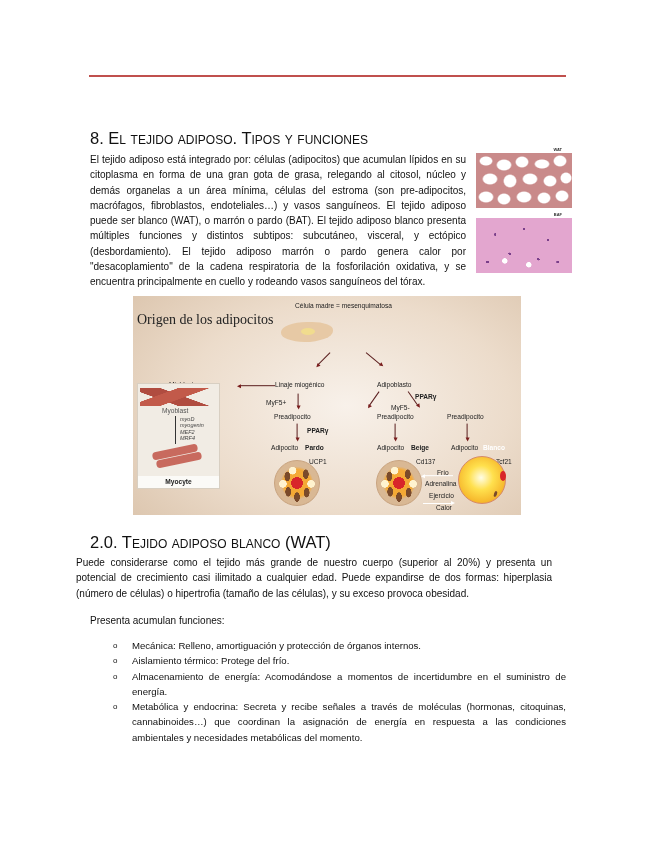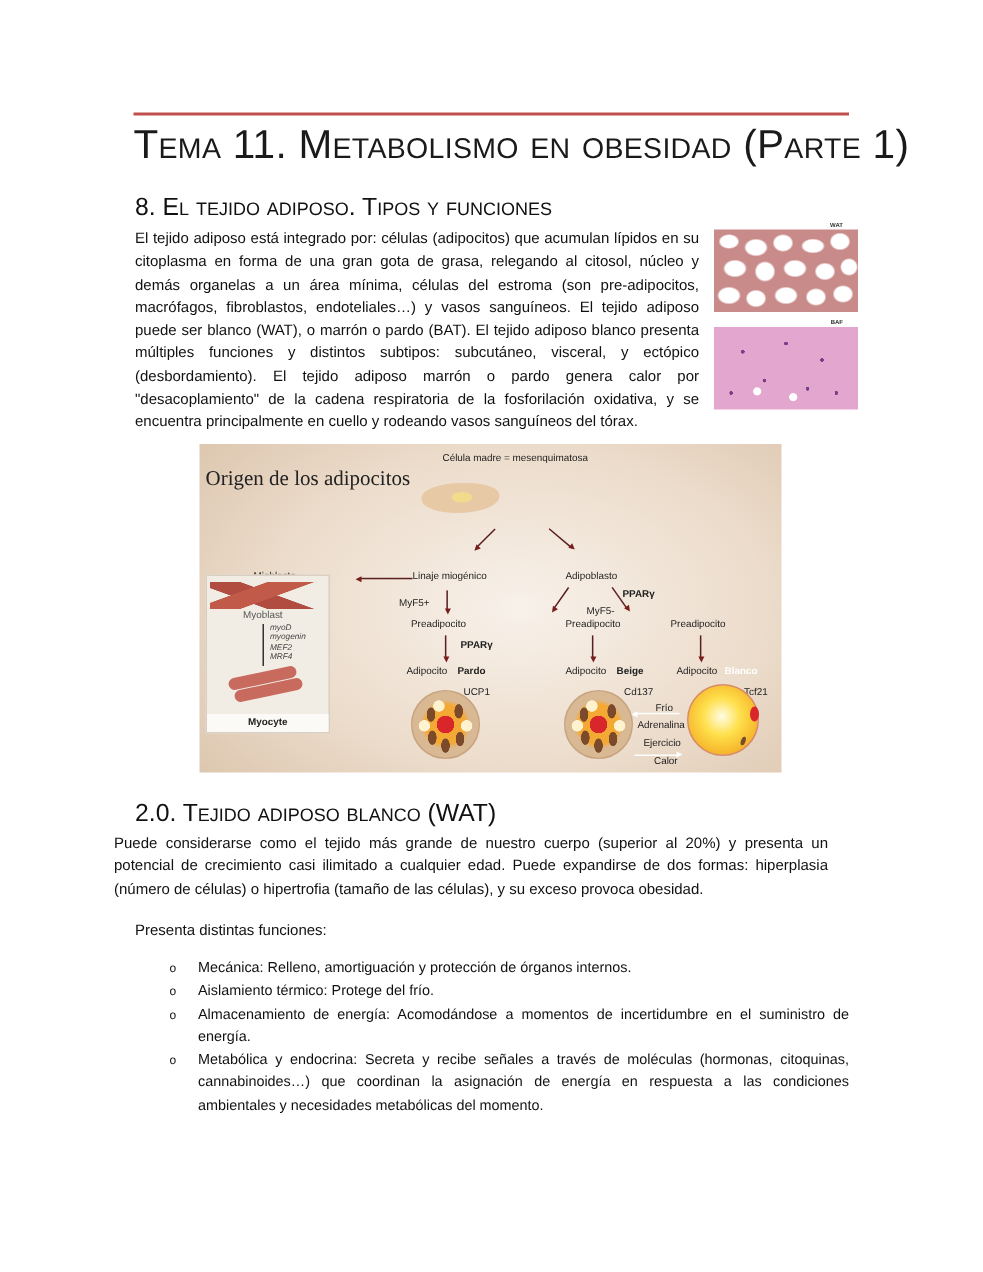--- a/index.html
+++ b/index.html
@@ -104,21 +104,20 @@
     ul.funcs { position: absolute; left: 113px; top: 638px; width: 453px; margin: 0; padding: 0; list-style: none; }
     ul.funcs li { position: relative; padding-left: 19px; font-size: 9.6px; line-height: 15.3px; text-align: justify; color: #111; }
     ul.funcs li .bul { position: absolute; left: 0; top: 0; font-size: 8px; }
   </style>
 </head>
 <body>
 
 <div class="page">
 
   <div class="rule"></div>
-  <div class="title">Tema 11. Metabolismo en obesidad (Parte 1)</div>
 
   <div class="h1">8. El tejido adiposo. Tipos y funciones</div>
 
   <div class="para p-intro">El tejido adiposo está integrado por: células (adipocitos) que acumulan lípidos en su citoplasma en forma de una gran gota de grasa, relegando al citosol, núcleo y demás organelas a un área mínima, células del estroma (son pre-adipocitos, macrófagos, fibroblastos, endoteliales…) y vasos sanguíneos. El tejido adiposo puede ser blanco (WAT), o marrón o pardo (BAT). El tejido adiposo blanco presenta múltiples funciones y distintos subtipos: subcutáneo, visceral, y ectópico (desbordamiento). El tejido adiposo marrón o pardo genera calor por "desacoplamiento" de la cadena respiratoria de la fosforilación oxidativa, y se encuentra principalmente en cuello y rodeando vasos sanguíneos del tórax.</div>
 
   <div class="micro">
     <div class="lab">WAT</div>
     <div class="img img-wat"></div>
     <div class="lab" style="margin-top:4px">BAF</div>
     <div class="img img-bat" style="margin-top:0"></div>
@@ -192,21 +191,21 @@
       <div class="myocyte"></div>
       <div class="myocyte b"></div>
       <div class="myo-foot">Myocyte</div>
     </div>
   </div>
 
   <div class="h1" style="top:532px">2.0. Tejido adiposo blanco (WAT)</div>
 
   <div class="para p-wat">Puede considerarse como el tejido más grande de nuestro cuerpo (superior al 20%) y presenta un potencial de crecimiento casi ilimitado a cualquier edad. Puede expandirse de dos formas: hiperplasia (número de células) o hipertrofia (tamaño de las células), y su exceso provoca obesidad.</div>
 
-  <div class="para p-funcs-label">Presenta distintas funciones:</div>
+  <div class="para p-funcs-label">Presenta acumulan funciones:</div>
 
   <ul class="funcs">
     <li><span class="bul">o</span><span>Mecánica: Relleno, amortiguación y protección de órganos internos.</span></li>
     <li><span class="bul">o</span><span>Aislamiento térmico: Protege del frío.</span></li>
     <li><span class="bul">o</span><span>Almacenamiento de energía: Acomodándose a momentos de incertidumbre en el suministro de energía.</span></li>
     <li><span class="bul">o</span><span>Metabólica y endocrina: Secreta y recibe señales a través de moléculas (hormonas, citoquinas, cannabinoides…) que coordinan la asignación de energía en respuesta a las condiciones ambientales y necesidades metabólicas del momento.</span></li>
   </ul>
 
 </div>
 

